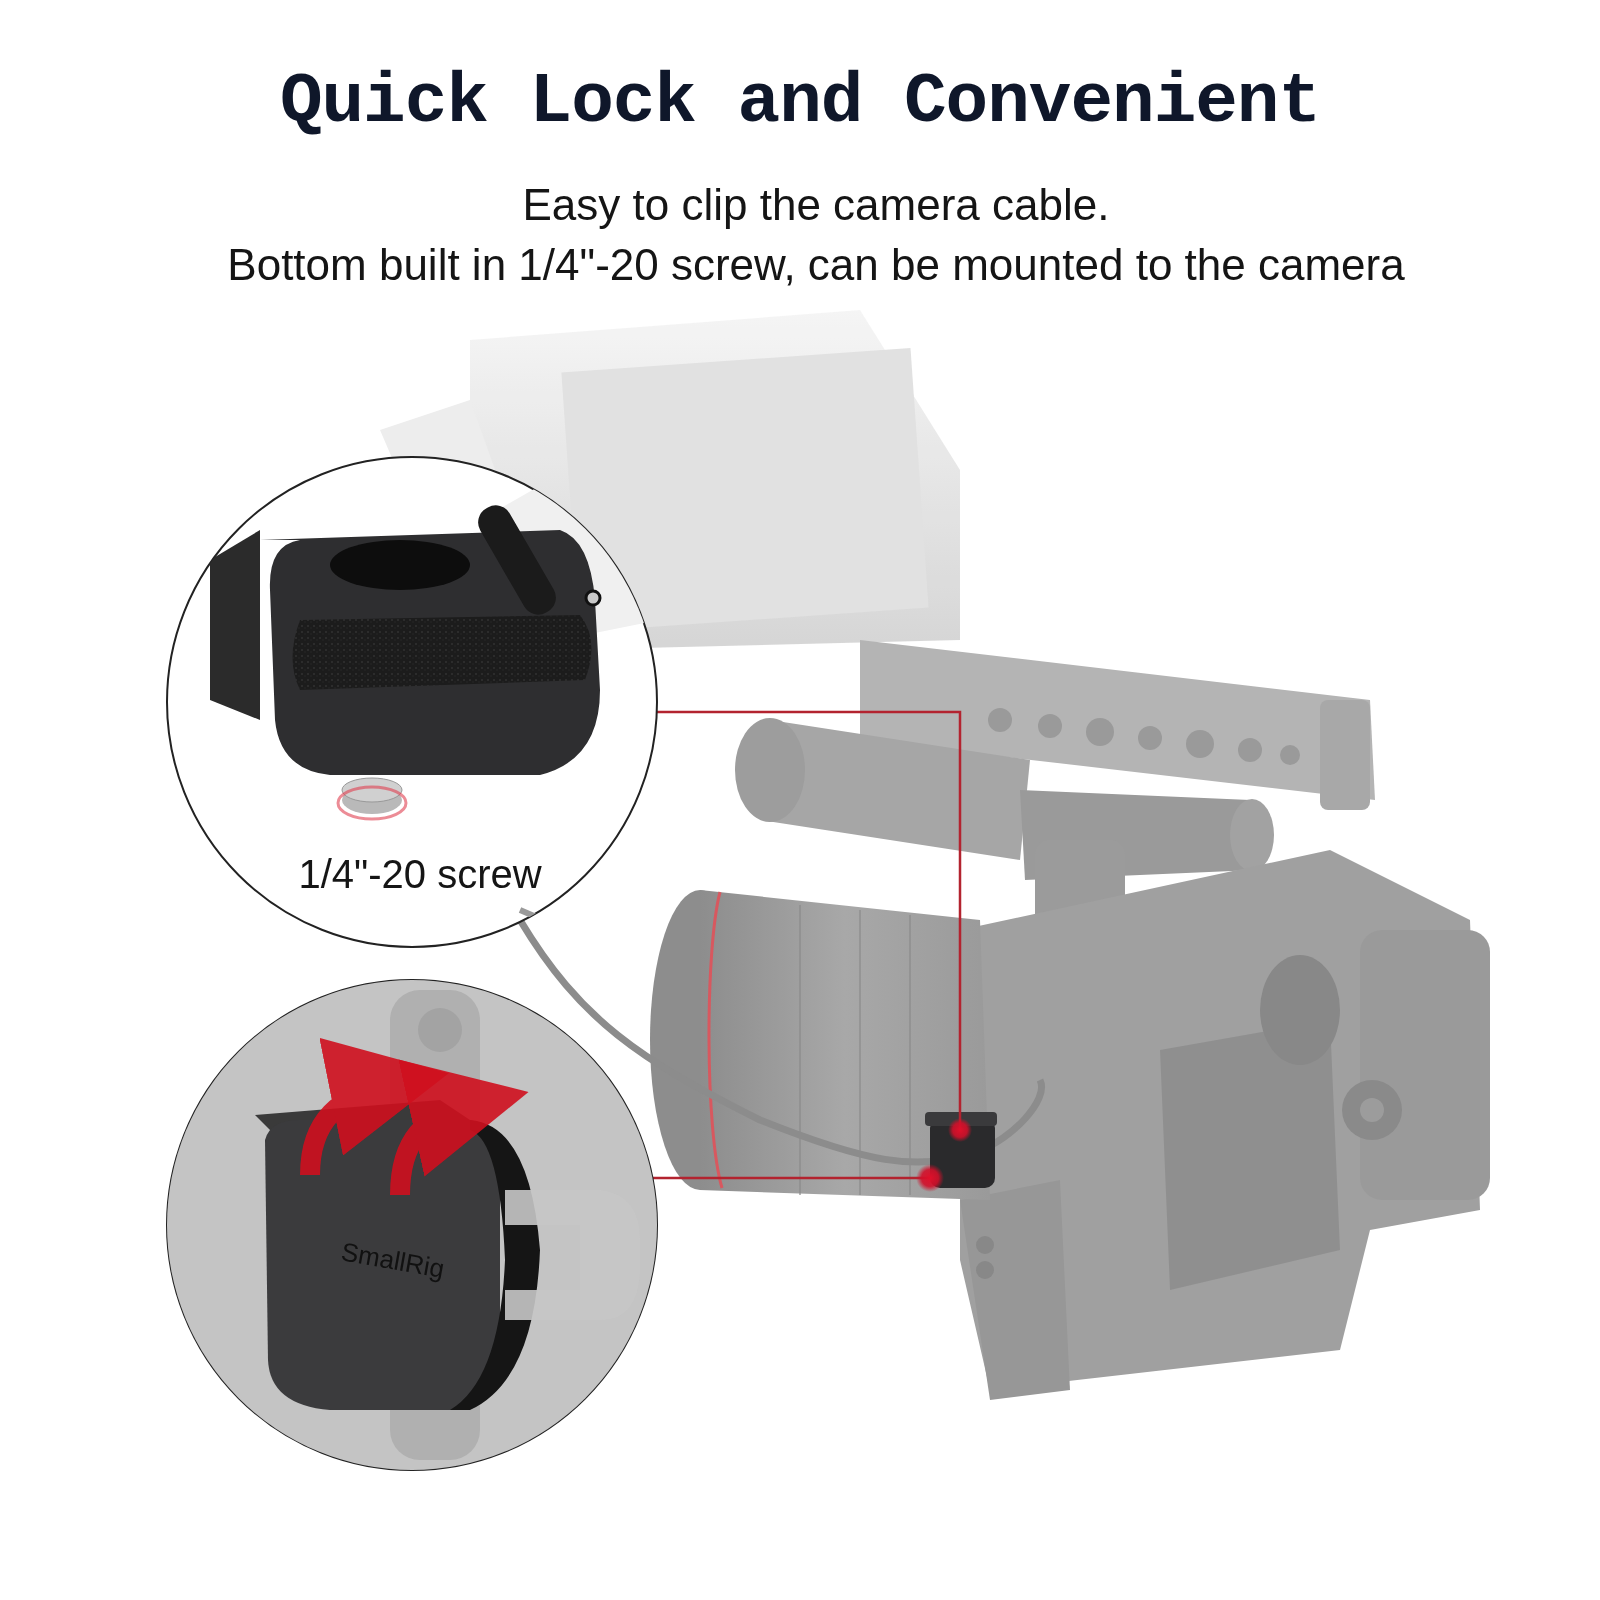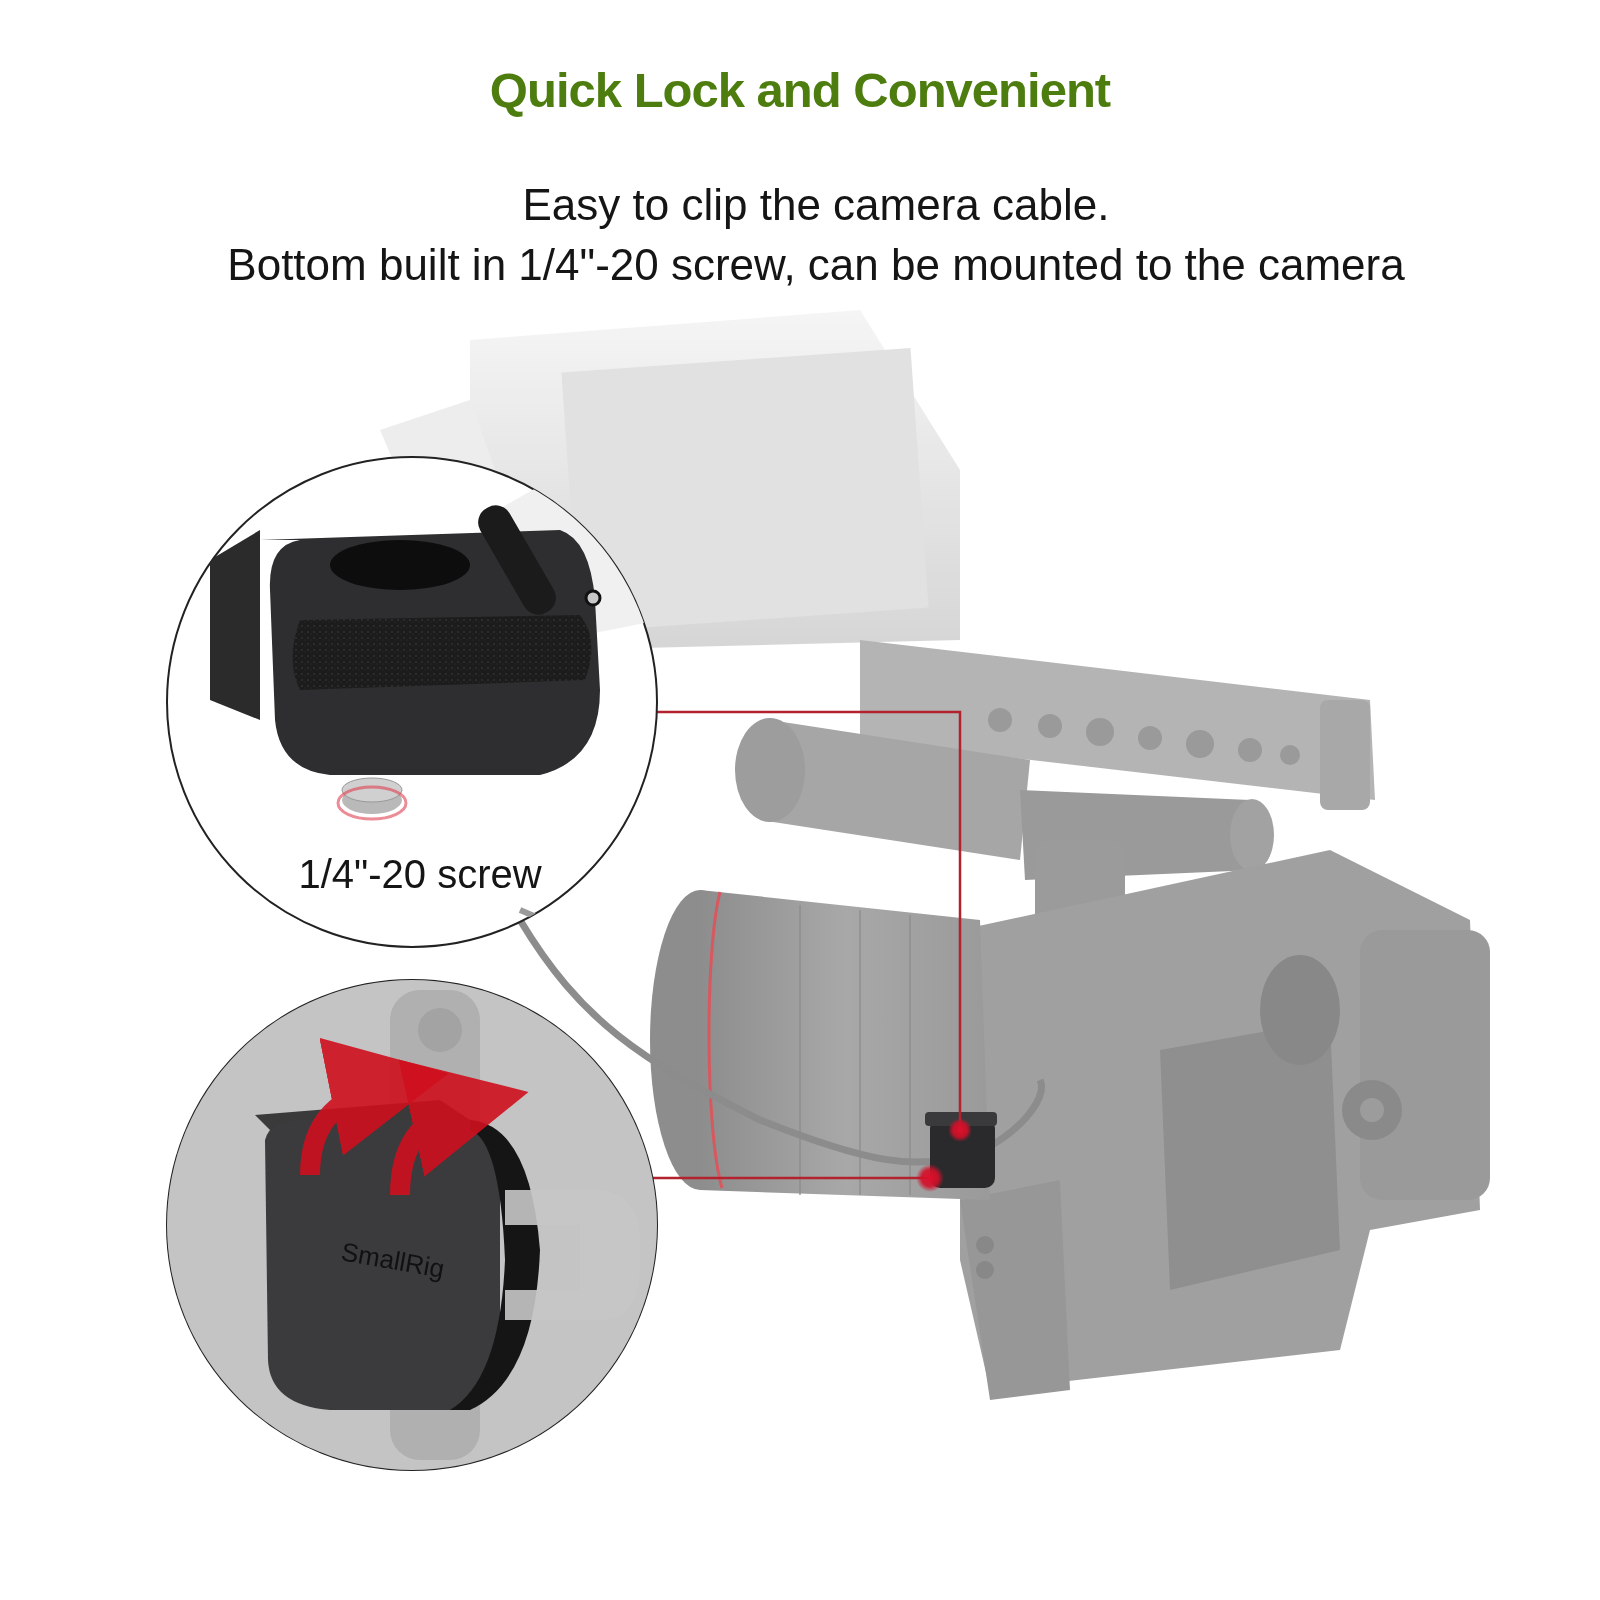--- a/index.html
+++ b/index.html
@@ -1,19 +1,19 @@
 <!DOCTYPE html>
 <html><head>
 <meta charset="utf-8">
 <style>
   html, body { margin:0; padding:0; background:#ffffff; }
   body { width:1600px; height:1600px; position:relative; overflow:hidden;
          font-family:"Liberation Sans", "DejaVu Sans", sans-serif; color:#111; }
   .headline { position:absolute; left:0; width:1600px; top:62px; text-align:center;
-              font-size:49px; font-weight:bold; letter-spacing:-1px; color:#4d7c0f; }
+              font-size:71px; font-weight:bold; letter-spacing:-1px; color:#0f172a;font-family:Liberation Mono, monospace; }
   .sub { position:absolute; left:16px; width:1600px; text-align:center; font-size:44px; color:#151515; }
   .sub1 { top:180px; }
   .sub2 { top:240px; }
   .scene { position:absolute; left:0; top:0; width:1600px; height:1600px; }
   .callout-label { position:absolute; left:240px; width:360px; top:852px; text-align:center;
                    font-size:40px; color:#151515; }
 </style>
 </head>
 <body>
 

